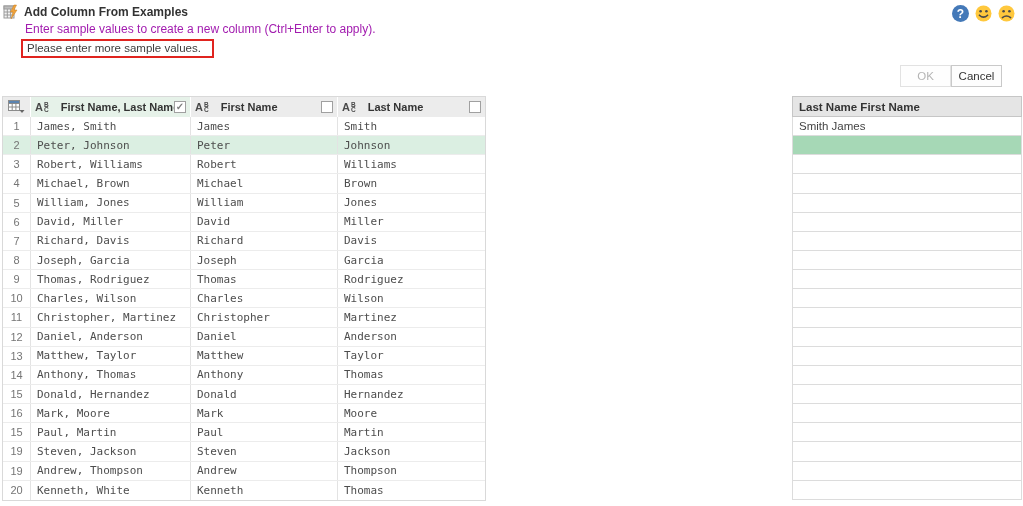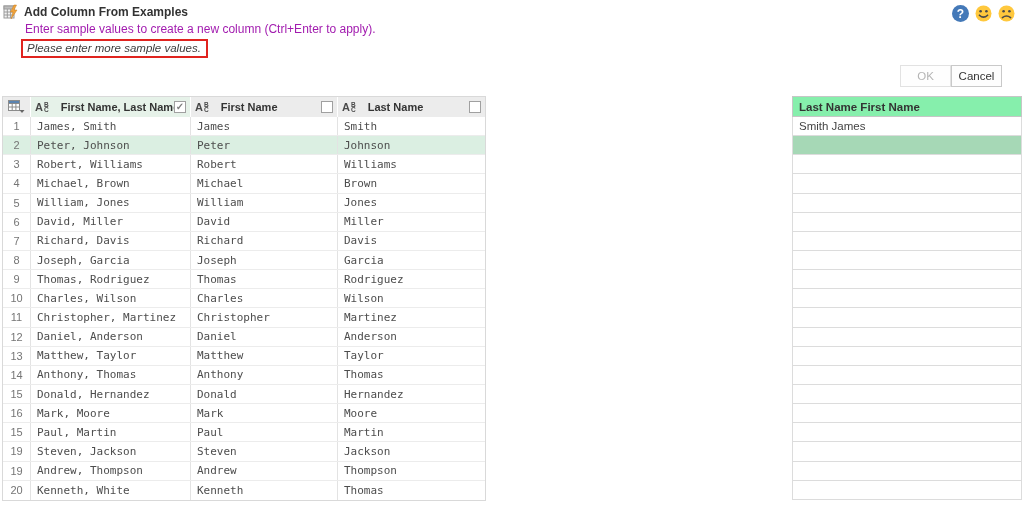--- a/index.html
+++ b/index.html
@@ -4,22 +4,22 @@
 <style>
   html,body{margin:0;padding:0;background:#fff}
   *{box-sizing:border-box}
   .app{position:relative;width:1023px;height:506px;background:#fff;overflow:hidden;
        font-family:"Liberation Sans",sans-serif}
 
   
   .title-row{position:absolute;top:4px;left:3px;display:flex;align-items:center;gap:5px}
   .title{font-size:12px;font-weight:bold;color:#333;white-space:nowrap}
   .subtitle{position:absolute;top:22px;left:25px;font-size:12px;color:#a21caf;white-space:nowrap}
-  .hint-box{position:absolute;top:39px;left:21px;border:2px solid #e0241f;padding:1px 5px 2px 4px;
-            font-size:11.5px;font-style:italic;color:#3d3d3d;white-space:nowrap;background:#fff}
+  .hint-box{position:absolute;top:39px;left:21px;border:2px solid #e0241f;padding:1px 11px 2px 4px;
+            font-size:11.5px;color:#3d3d3d;white-space:nowrap;background:#fff}
 
   .top-icons{position:absolute;top:5px;left:952px;display:flex;gap:6px;align-items:center}
   .help-badge{width:17px;height:17px;border-radius:50%;background:#4479b8;color:#fff;
               font-size:12px;font-weight:bold;display:flex;align-items:center;justify-content:center;cursor:default}
 
   .buttons{position:absolute;top:65px;left:900px;display:flex;}
   .btn{width:51px;height:22px;font-size:11.5px;display:flex;align-items:center;justify-content:center;
        background:#fdfdfd;border:1px solid #c9c9c9;color:#333;cursor:default}
   .btn.disabled{color:#b5b5b5;border-color:#e2e2e2;background:#fefefe}
 
@@ -50,21 +50,21 @@
         font-size:11px;color:#757575;border-right:1px solid #e3e3e3;flex:none}
   .gcell{display:flex;align-items:center;padding:0 6px;border-right:1px solid #e3e3e3;
          font-family:"DejaVu Sans Mono",monospace;font-size:11px;color:#4d4d4d;
          white-space:nowrap;overflow:hidden}
   .grow > .gcell:nth-child(2){width:160px}
   .grow > .gcell:nth-child(3){width:147px}
   .grow > .gcell:nth-child(4){width:147px;border-right:none}
 
   
   .out{position:absolute;top:96px;left:792px;width:230px}
-  .out-head{height:21px;background:#86efac;border:1px solid #c6c6c6;display:flex;align-items:center;
+  .out-head{height:21px;background:#e5e5e5;border:1px solid #c6c6c6;display:flex;align-items:center;
             padding:0 6px;font-size:11.5px;font-weight:bold;color:#333}
   .out-row{height:19.15px;background:#fff;border:1px solid #dcdcdc;border-top:none;display:flex;
            align-items:center;padding:0 6px;font-size:11.5px;color:#444;white-space:nowrap;overflow:hidden}
   .out-row.selected{background:#a6d8b6}
 
   svg{display:block}
 </style>
 </head>
 <body>
 

